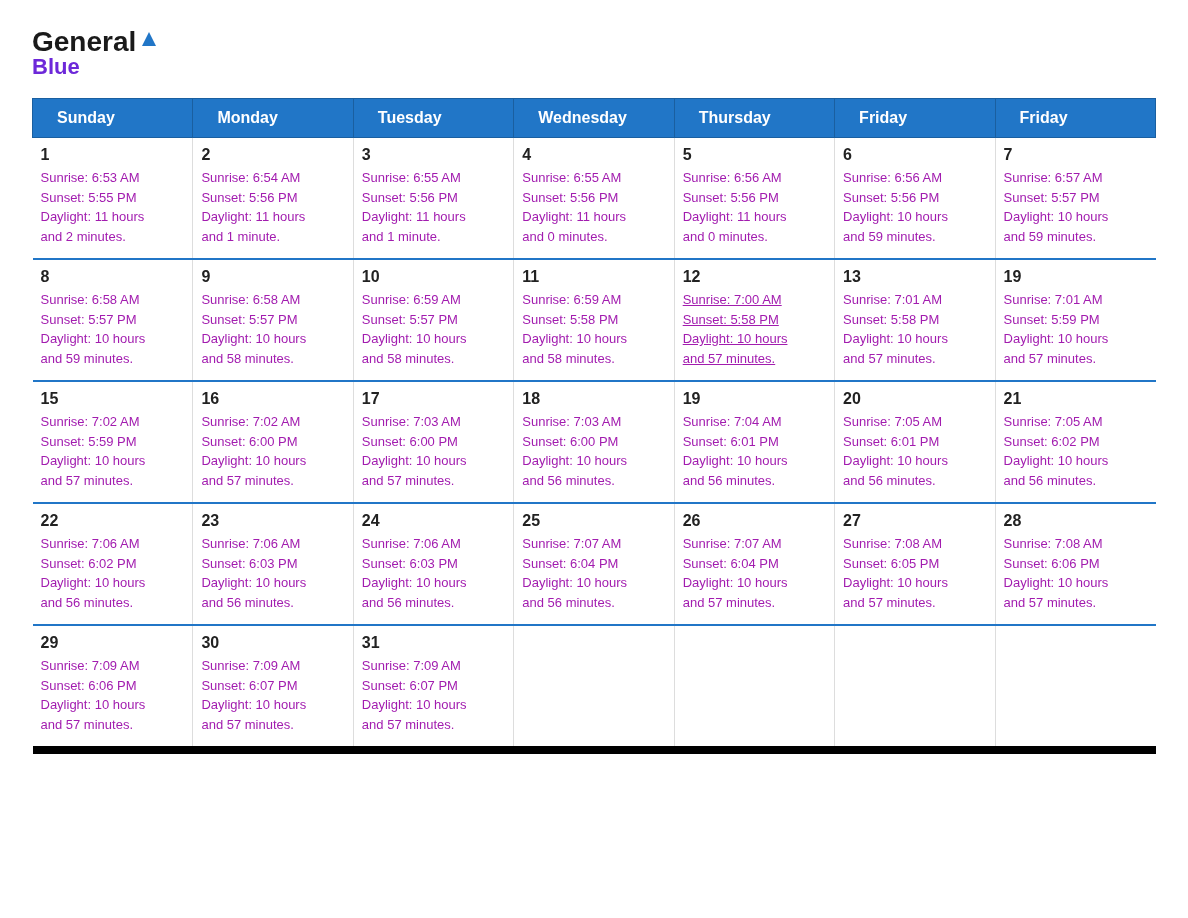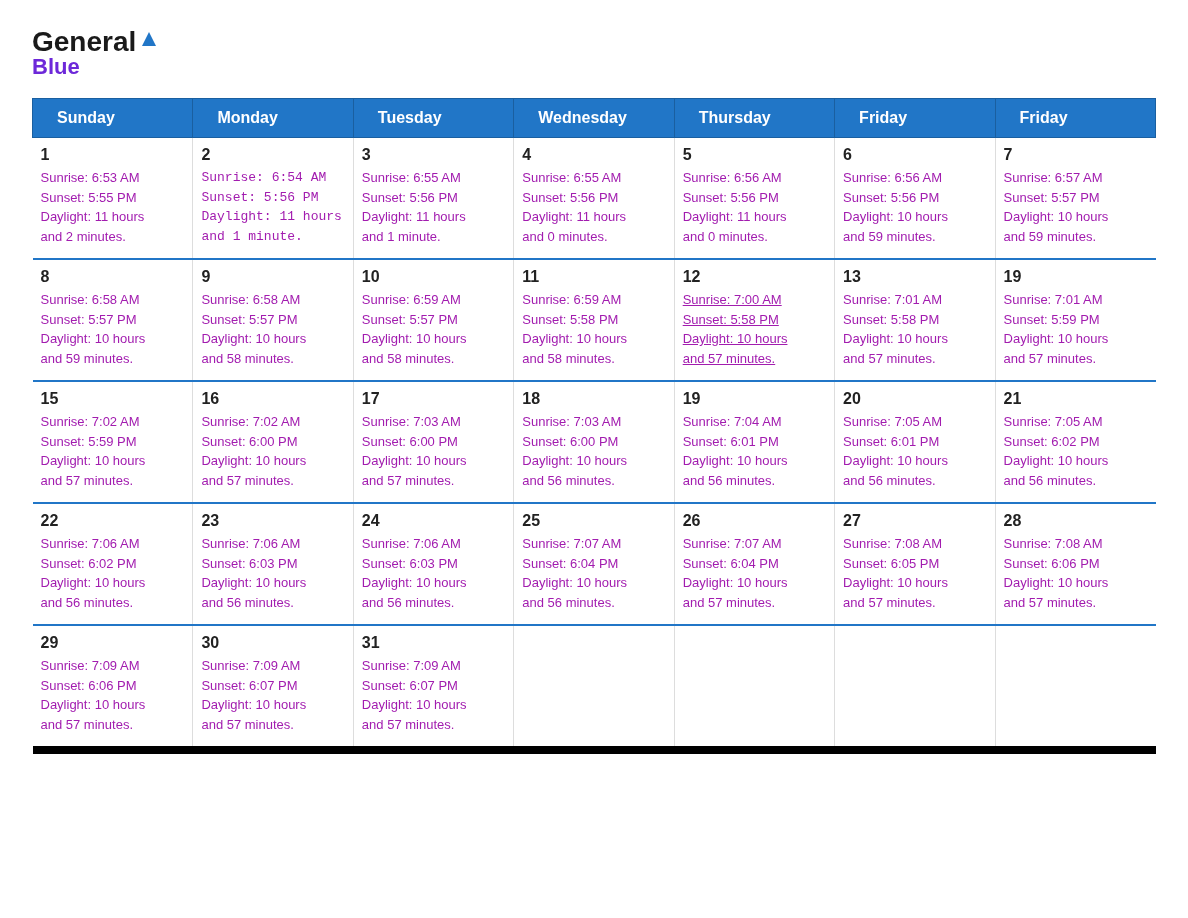--- a/index.html
+++ b/index.html
@@ -125,21 +125,21 @@
   <tr>
         <td>
           <span class="day-num">1</span>
           <div class="day-info" style="white-space: pre-line;">Sunrise: 6:53 AM
 Sunset: 5:55 PM
 Daylight: 11 hours
 and 2 minutes.</div>
         </td>
         <td>
           <span class="day-num">2</span>
-          <div class="day-info" style="white-space: pre-line; font-family: Liberation Mono, monospace;">Sunrise: 6:54 AM
+          <div class="day-info" style="white-space: pre-line;">Sunrise: 6:54 AM
 Sunset: 5:56 PM
 Daylight: 11 hours
 and 1 minute.</div>
         </td>
         <td>
           <span class="day-num">3</span>
           <div class="day-info" style="white-space: pre-line;">Sunrise: 6:55 AM
 Sunset: 5:56 PM
 Daylight: 11 hours
 and 1 minute.</div>

